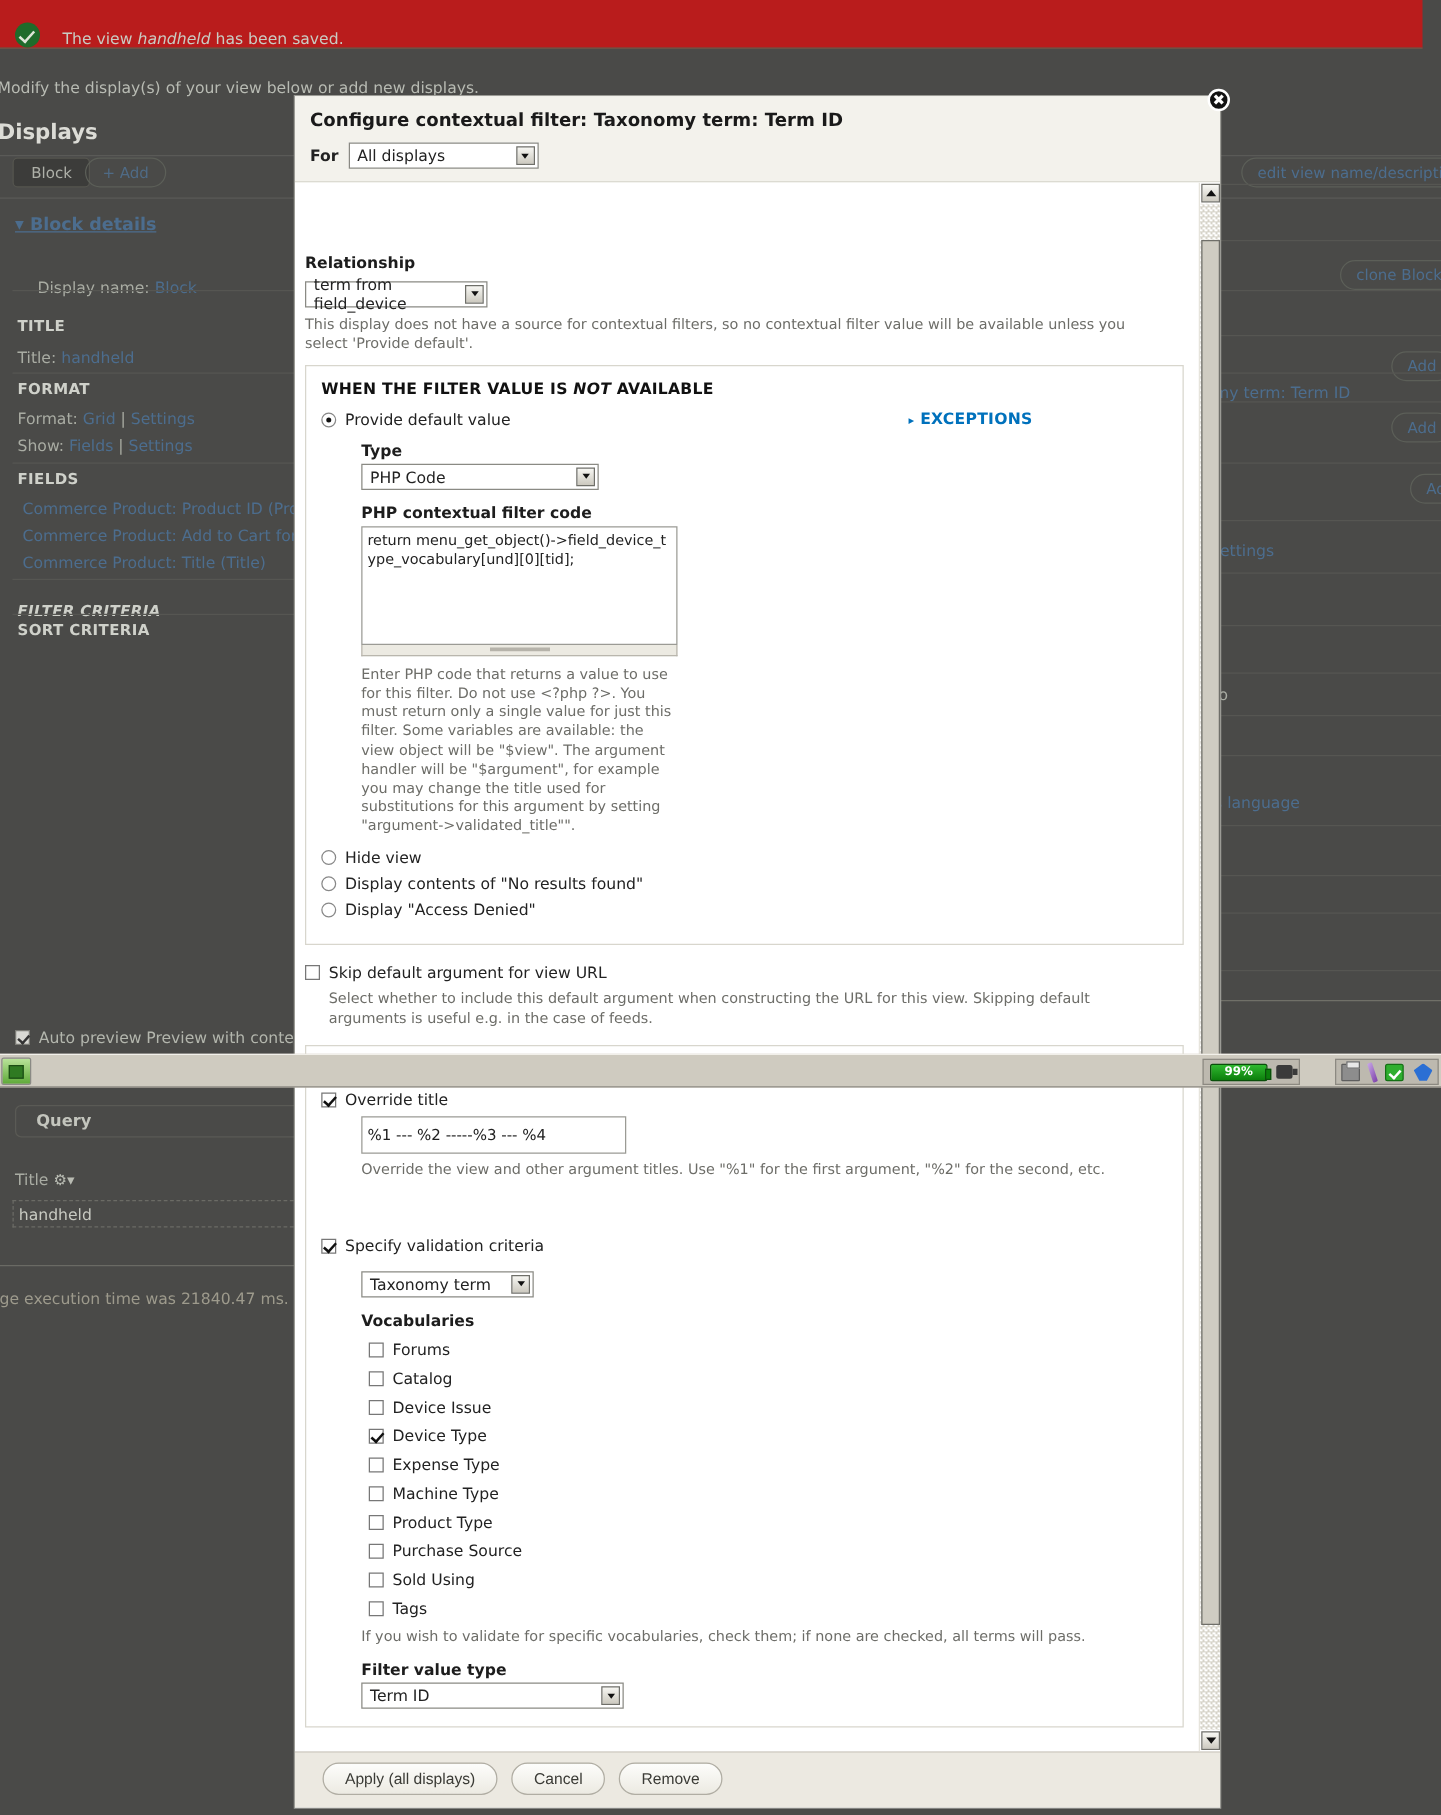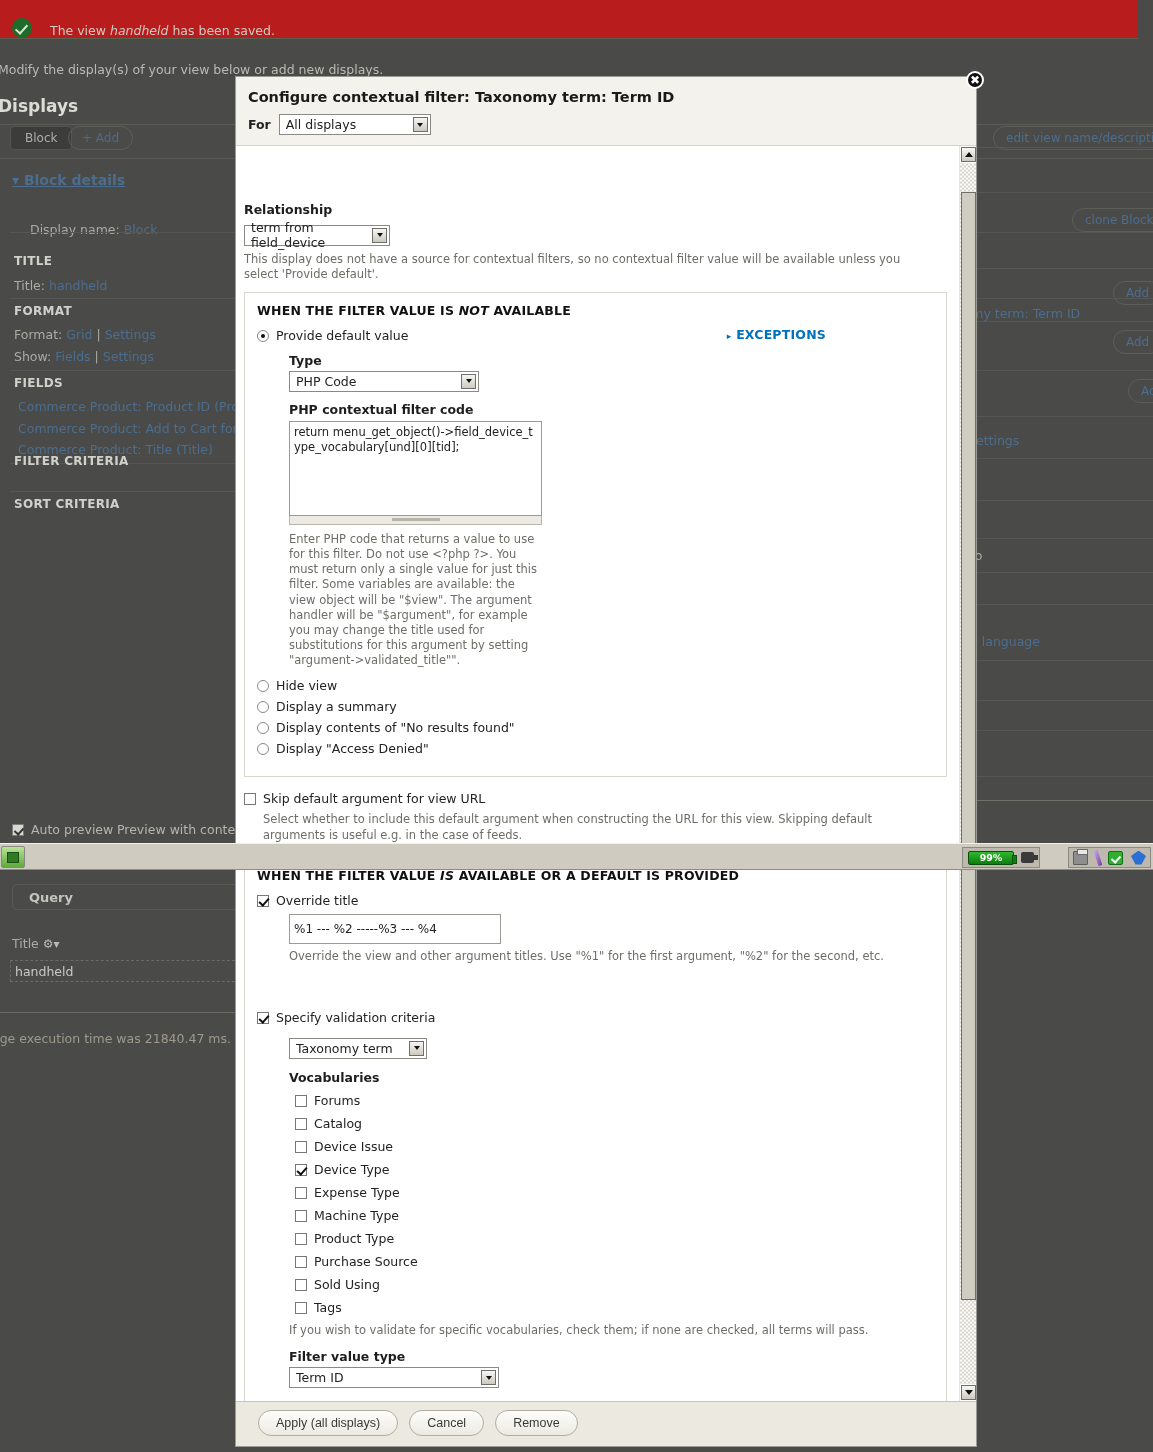--- a/index.html
+++ b/index.html
@@ -344,21 +344,21 @@
       <a href="#">Settings</a>
     </div>
     <div class="bg-hr" style="left:10px; top:370px; width:960px;"></div>
 
     <div class="bg-sec" style="left:14px; top:376px;">FIELDS</div>
     <div class="bg-link" style="left:18px; top:399px;">Commerce Product: Product ID (Product</div>
     <div class="bg-link" style="left:18px; top:421px;">Commerce Product: Add to Cart form (A</div>
     <div class="bg-link" style="left:18px; top:442px;">Commerce Product: Title (Title)</div>
     <div class="bg-hr" style="left:10px; top:463px; width:960px;"></div>
 
-    <div class="bg-sec" style="left:14px; top:454px;">FILTER CRITERIA</div>
+    <div class="bg-sec" style="left:14px; top:482px;font-style:italic;">FILTER CRITERIA</div>
     <div class="bg-hr" style="left:10px; top:491px; width:960px;"></div>
     <div class="bg-sec" style="left:14px; top:497px;">SORT CRITERIA</div>
 
     <div class="pill-btn" style="left:993px; top:126px;">edit view name/description</div>
     <div class="pill-btn" style="left:1072px; top:208px;">clone Block</div>
     <div class="pill-btn" style="left:1113px; top:281px;">Add</div>
     <div class="bg-link" style="left:941px; top:306px;">xonomy term: Term ID</div>
     <div class="pill-btn" style="left:1113px; top:330px;">Add</div>
     <div class="bg-link" style="left:941px; top:361px; font-size:11px;">e</div>
     <div class="pill-btn" style="left:1128px; top:379px;">Add</div>
@@ -473,24 +473,20 @@
 
             <div class="helptext" style="margin-top:7px; width:252px;">Enter PHP code that returns a value to use for this filter. Do not use &lt;?php ?&gt;. You must return only a single value for just this filter. Some variables are available: the view object will be "$view". The argument handler will be "$argument", for example you may change the title used for substitutions for this argument by setting "argument-&gt;validated_title"".</div>
           </div>
 
           <div class="radio-row" style="margin-top:10px;">
             <span class="radio"></span>
             <span class="opt-label">Hide view</span>
           </div>
           <div class="radio-row">
             <span class="radio"></span>
-            <span class="opt-label">Display a summary</span>
-          </div>
-          <div class="radio-row">
-            <span class="radio"></span>
             <span class="opt-label">Display contents of "No results found"</span>
           </div>
           <div class="radio-row">
             <span class="radio"></span>
             <span class="opt-label">Display "Access Denied"</span>
           </div>
         </div>
 
         
         <div class="check-row" style="margin-top:14px;">

